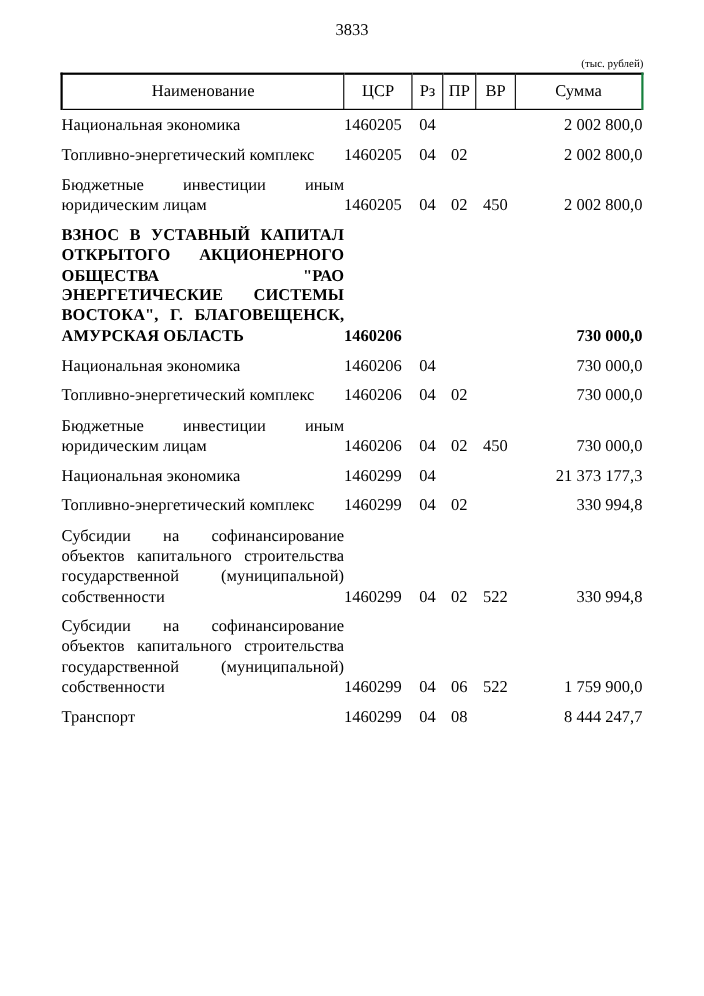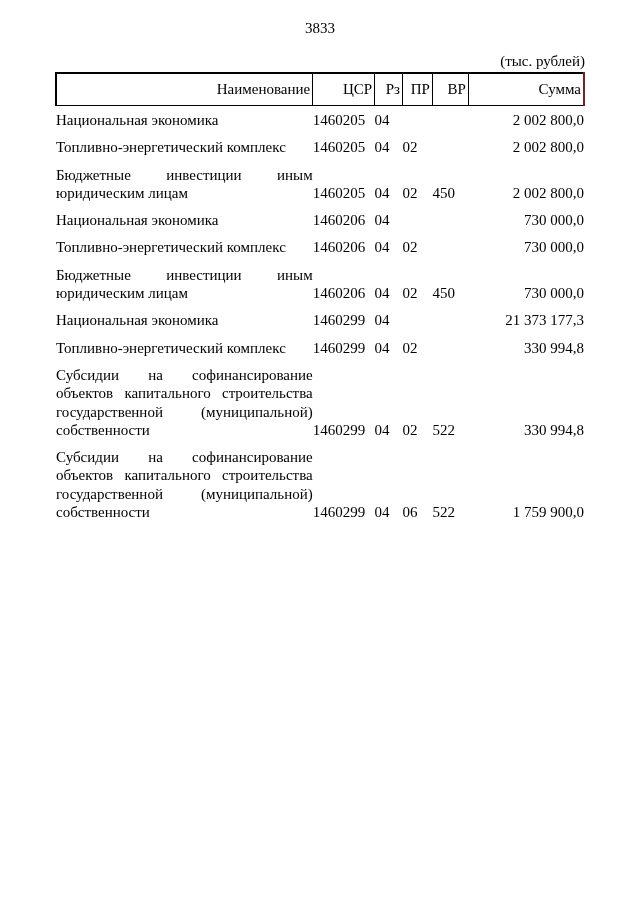--- a/index.html
+++ b/index.html
@@ -17,50 +17,50 @@
   }
   .page-number {
     text-align: center;
     padding-top: 20px;
     font-size: 15px;
   }
   .units-note {
     width: 530px;
     margin: 16px auto 2px auto;
     text-align: right;
-    font-size: 15px;
+    font-size: 10px;
   }
   table.budget {
     width: 530px;
     margin: 0 auto;
     border-collapse: collapse;
     font-size: 15px;
   }
   table.budget thead th {
     border: 1px solid #000;
     border-top: 2px solid #000;
     font-weight: normal;
-    text-align: right;
+    text-align: center;
     padding: 7px 2px;
   }
   table.budget thead th:first-child { border-left: 2px solid #000; }
-  table.budget thead th:last-child { border-right: 2px solid #7f1d1d; }
+  table.budget thead th:last-child { border-right: 2px solid #15803d; }
   table.budget tbody td {
     vertical-align: bottom;
     padding: 5px 0 4px 0;
     line-height: 1.22;
   }
   td.c-name {
     text-align: justify;
     padding-right: 8px;
     padding-left: 2px;
     font-family: Liberation Serif, serif;
   }
   td.c-csr { padding-left: 4px; white-space: nowrap; }
-  td.c-rz, td.c-pr, td.c-vr { white-space: nowrap; margin-left: 32px; }
+  td.c-rz, td.c-pr, td.c-vr { text-align: center; white-space: nowrap; margin-left: 32px; }
   td.c-sum { text-align: right; padding-right: 3px; white-space: nowrap; }
   tr.bold td { font-weight: bold; }
   col.w-name { width: 258px; }
   col.w-csr  { width: 62px; }
   col.w-rz   { width: 28px; }
   col.w-pr   { width: 30px; }
   col.w-vr   { width: 36px; }
   col.w-sum  { width: 116px; }
 </style>
 </head>
@@ -109,20 +109,28 @@
           <td class="c-sum">2 002 800,0</td>
         </tr>
         <tr>
           <td class="c-name">Бюджетные инвестиции иным юридическим лицам</td>
           <td class="c-csr">1460205</td>
           <td class="c-rz">04</td>
           <td class="c-pr">02</td>
           <td class="c-vr">450</td>
           <td class="c-sum">2 002 800,0</td>
         </tr>
+        <tr class="bold">
+          <td class="c-name">ВЗНОС В УСТАВНЫЙ КАПИТАЛ ОТКРЫТОГО АКЦИОНЕРНОГО ОБЩЕСТВА "РАО ЭНЕРГЕТИЧЕСКИЕ СИСТЕМЫ ВОСТОКА", Г. БЛАГОВЕЩЕНСК, АМУРСКАЯ ОБЛАСТЬ</td>
+          <td class="c-csr">1460206</td>
+          <td class="c-rz"></td>
+          <td class="c-pr"></td>
+          <td class="c-vr"></td>
+          <td class="c-sum">730 000,0</td>
+        </tr>
         <tr>
           <td class="c-name">Национальная экономика</td>
           <td class="c-csr">1460206</td>
           <td class="c-rz">04</td>
           <td class="c-pr"></td>
           <td class="c-vr"></td>
           <td class="c-sum">730 000,0</td>
         </tr>
         <tr>
           <td class="c-name">Топливно-энергетический комплекс</td>
@@ -165,16 +173,24 @@
           <td class="c-sum">330 994,8</td>
         </tr>
         <tr>
           <td class="c-name">Субсидии на софинансирование объектов капитального строительства государственной (муниципальной) собственности</td>
           <td class="c-csr">1460299</td>
           <td class="c-rz">04</td>
           <td class="c-pr">06</td>
           <td class="c-vr">522</td>
           <td class="c-sum">1 759 900,0</td>
         </tr>
+        <tr>
+          <td class="c-name">Транспорт</td>
+          <td class="c-csr">1460299</td>
+          <td class="c-rz">04</td>
+          <td class="c-pr">08</td>
+          <td class="c-vr"></td>
+          <td class="c-sum">8 444 247,7</td>
+        </tr>
       </tbody>
   </table>
 
 </div>
 
 </body></html>

